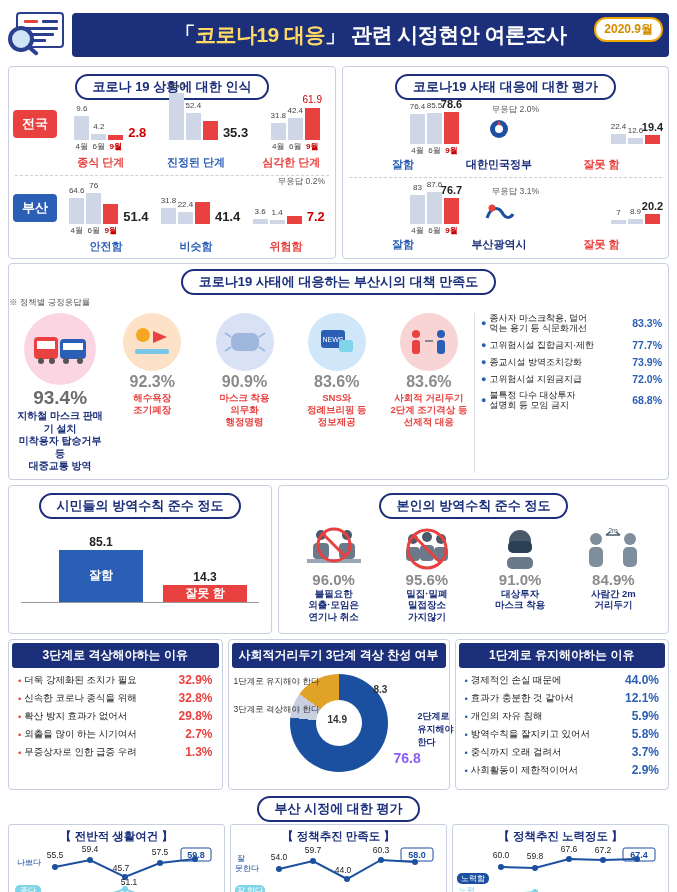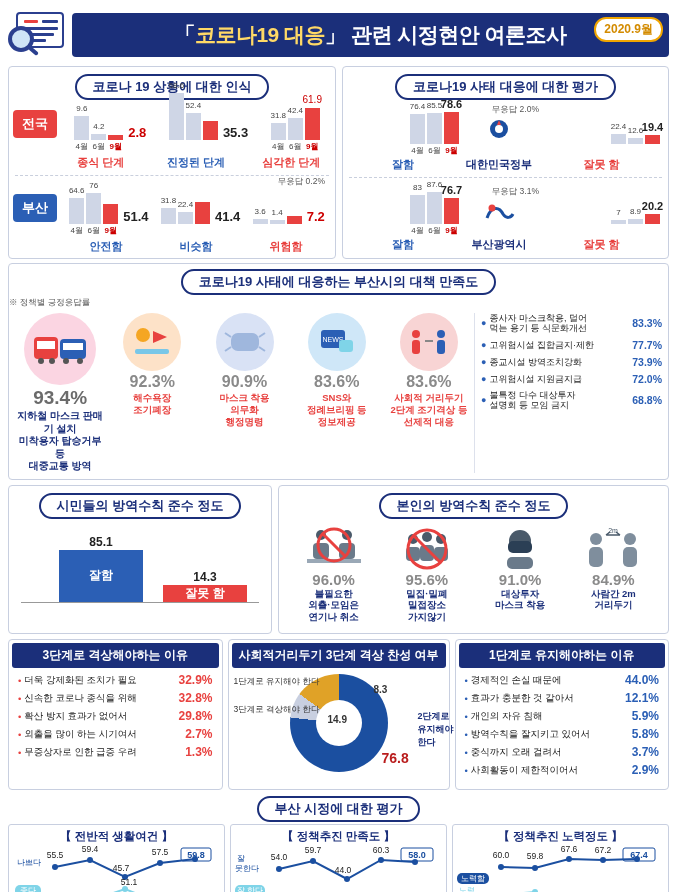--- a/index.html
+++ b/index.html
@@ -691,21 +691,21 @@
         <div class="donut" style="background: conic-gradient(#1b4fa0 0% 76.8%, #c8cfe0 76.8% 85.1%, #e0a227 85.1% 100%);">
           <div class="hole"></div>
         </div>
         <div class="donut-lb" style="left:2px; top:8px; width:96px;">1단계로 유지해야 한다</div>
         <div class="donut-val" style="left:142px; top:16px; font-size:10px; color:#333;">8.3</div>
         <div class="donut-lb" style="left:2px; top:36px; width:96px;">3단계로 격상해야 한다</div>
         <div class="donut-val" style="left:96px; top:46px; font-size:10px; color:#333;">14.9</div>
         <div class="donut-lb" style="left:138px; top:42px; width:72px; white-space:pre-line; font-size:9px; font-weight:bold; color:#1b2f7a;margin-left:48px;">2단계로
 유지해야
 한다</div>
-        <div class="donut-val" style="left:150px; top:82px; font-size:14px; color:#b91c1c;">76.8</div>
+        <div class="donut-val" style="left:162px; top:82px; font-size:14px; color:#8b5cf6;">76.8</div>
       </div>
     </div>
 
     <div class="panel r4" style="padding:3px;">
       <div class="reason-head">1단계로 유지해야하는 이유</div>
       <div class="reason-list">
         <div class="reason-li blue">
             <span class="dot">•</span>
             <span class="txt">경제적인 손실 때문에</span>
             <span class="val">44.0%</span>

